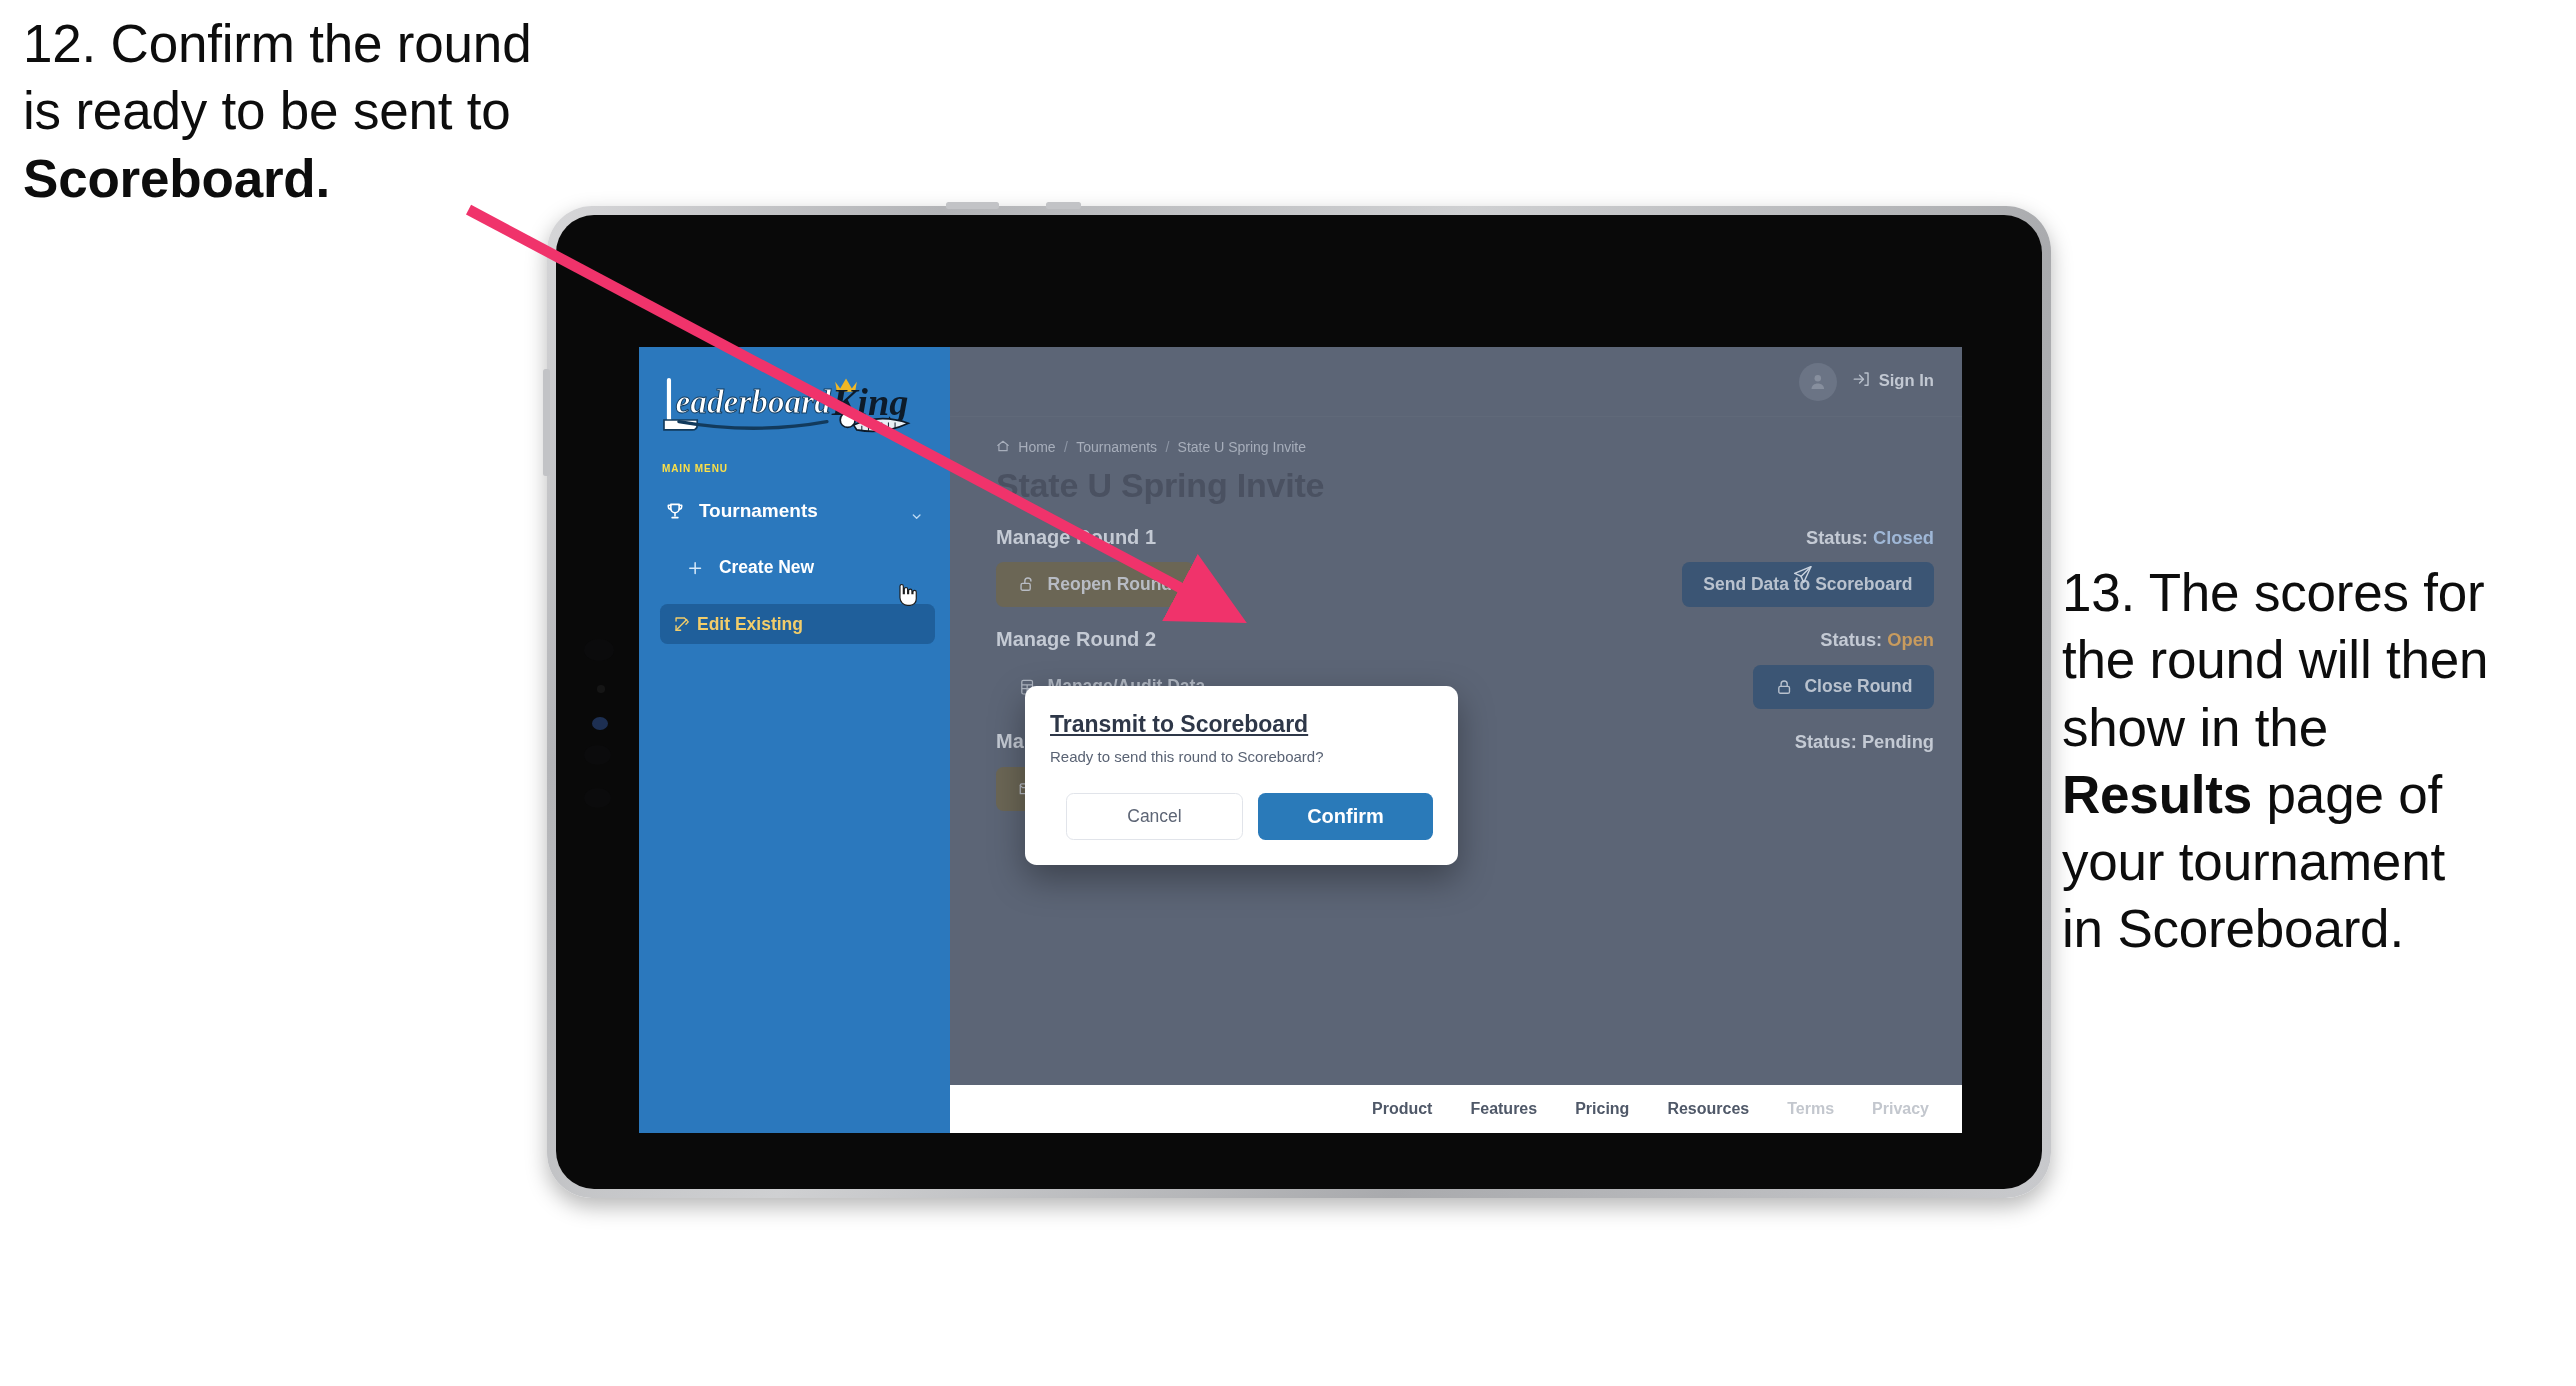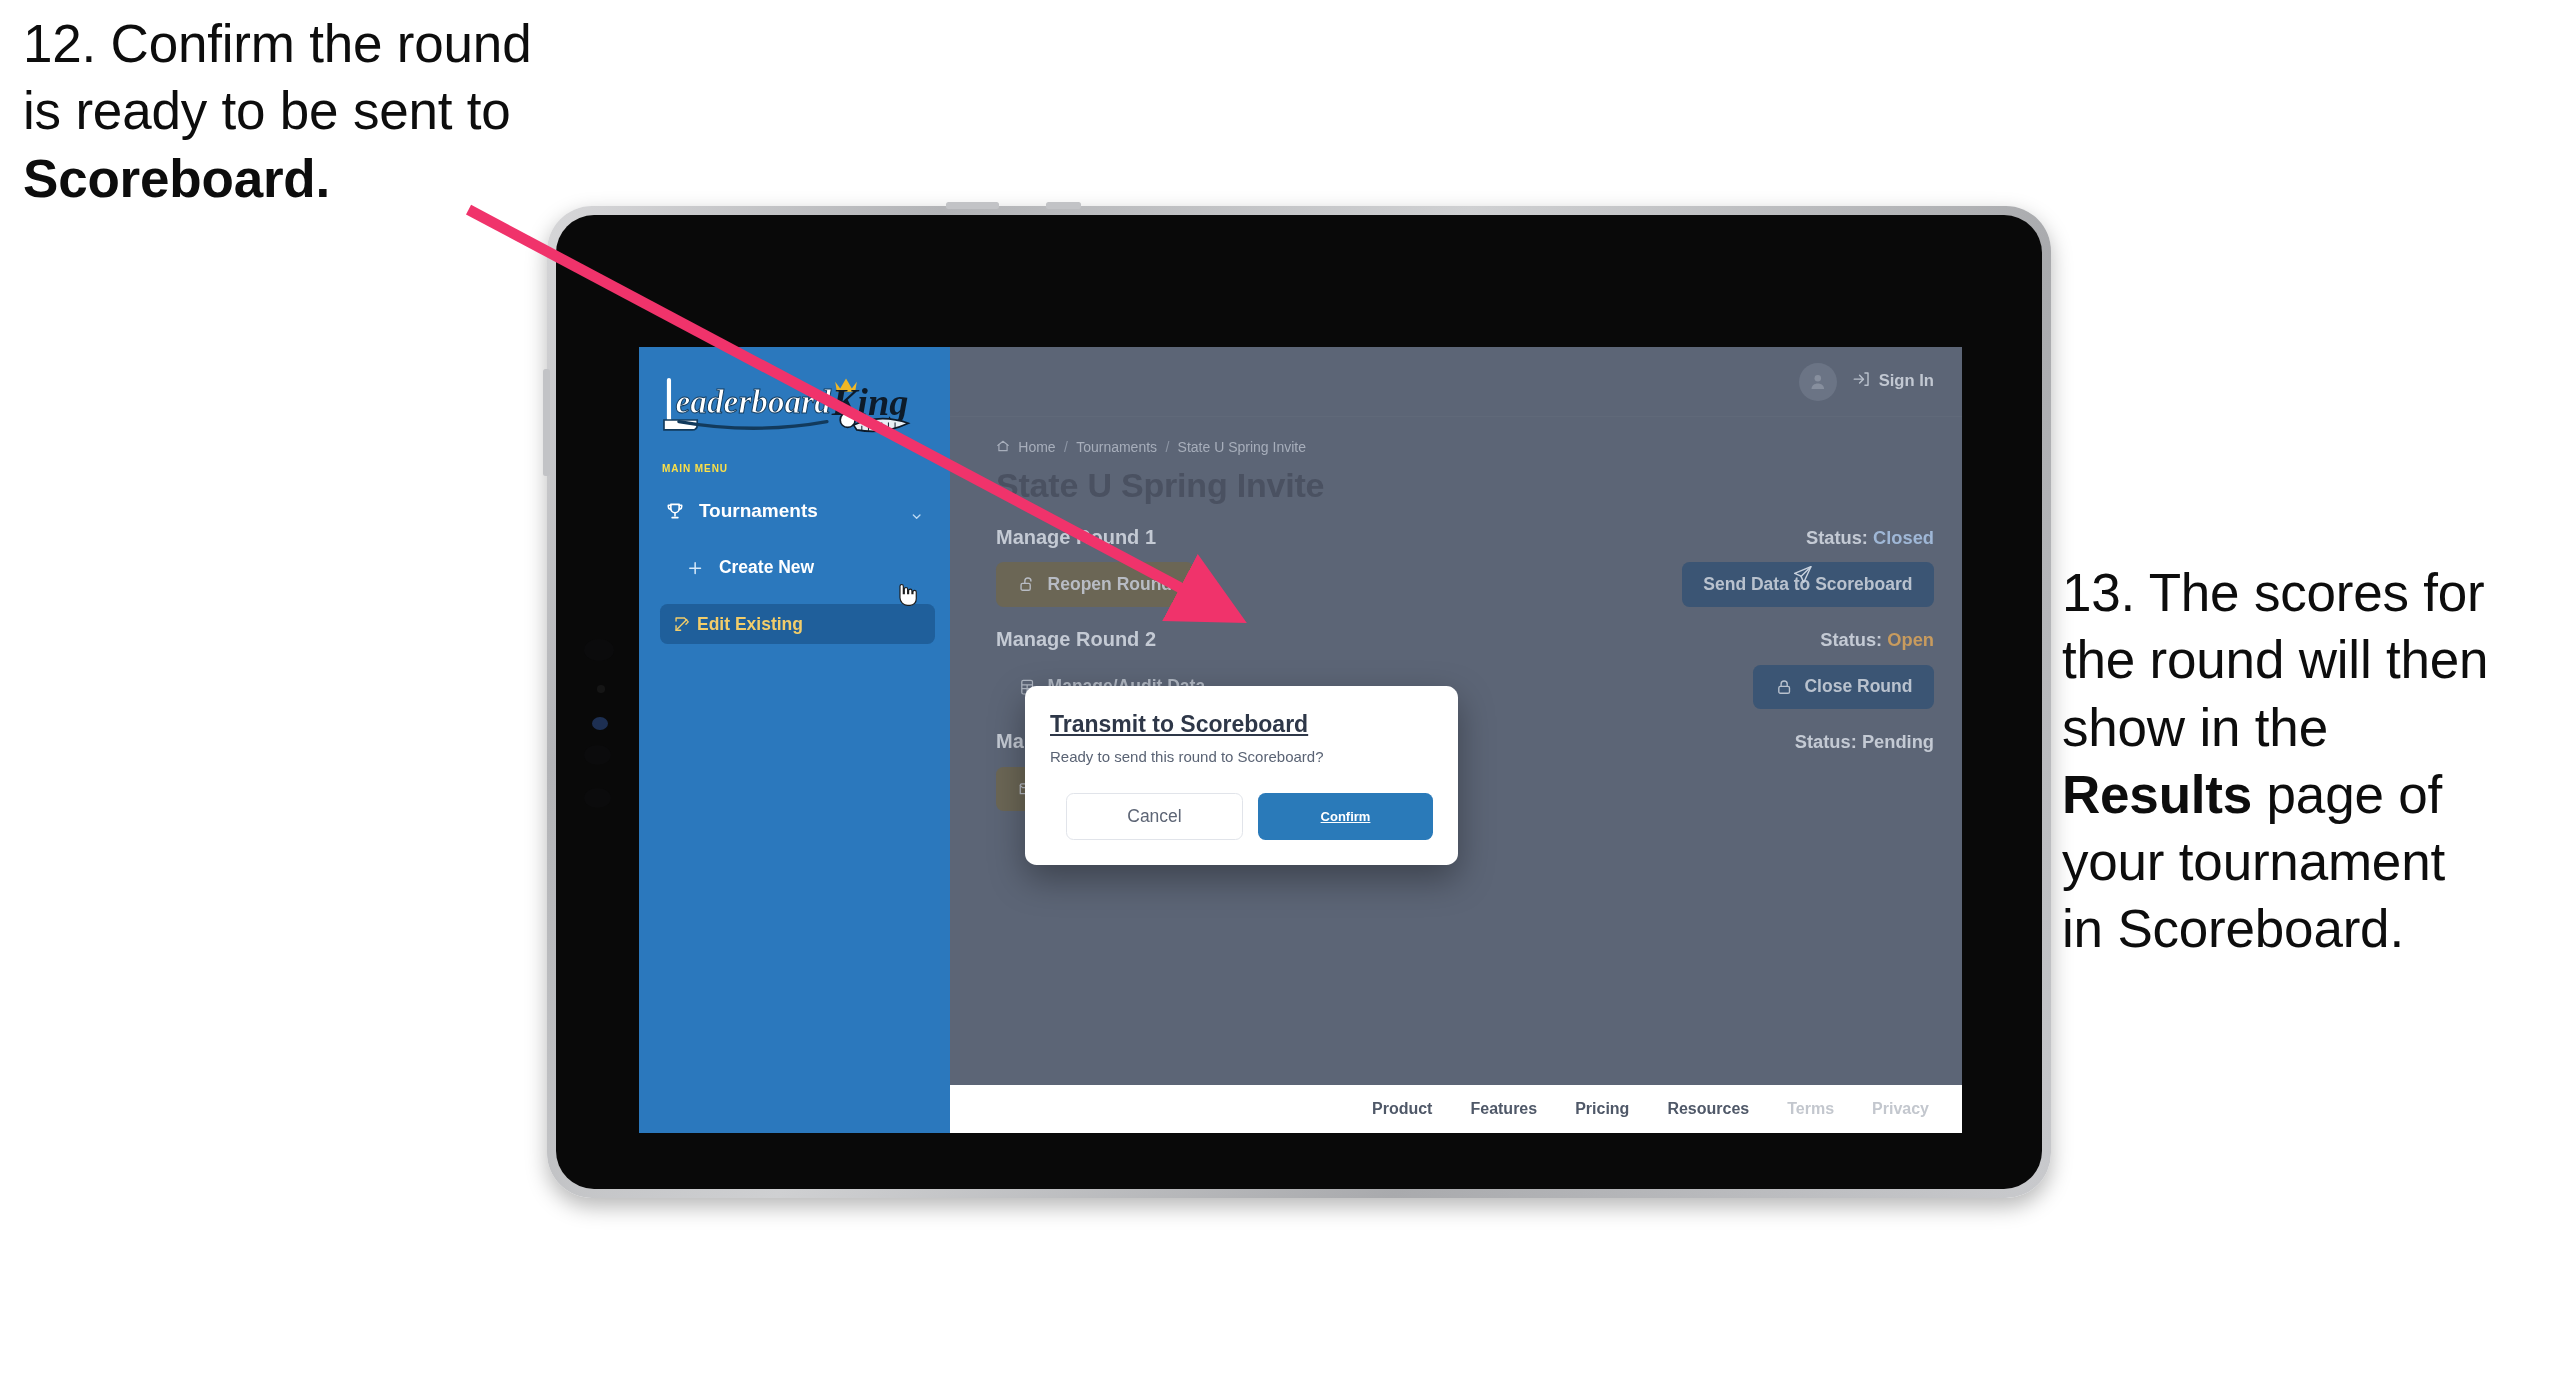--- a/index.html
+++ b/index.html
@@ -112,21 +112,21 @@
   }
   #modal-title { color:#2e3748; font-size: 23px; font-weight: 700; text-decoration: underline; }
   #modal-body  { color:#57607180; color:#5a6374; font-size: 15px; margin-top: 10px; }
   #modal-actions { display:flex; gap: 15px; margin-top: 28px; padding-left: 16px; }
   #modal-cancel {
     flex: 1; height: 47px; border:0.8px solid #e1e4ea; border-radius: 7.5px; background:#fff;
     color:#5d6575; font-size: 17.5px; display:flex; align-items:center; justify-content:center;
   }
   #modal-confirm {
     flex: 1; height: 47px; border-radius: 7.5px; background:#2a7ab9; color:#ffffff;
-    font-size: 13px; font-weight:700; display:flex; align-items:center; justify-content:center;text-decoration:underline;
+    font-size: 20px; font-weight:700; display:flex; align-items:center; justify-content:center;
   }
 </style>
 </head>
 <body>
 
 <div id="root">
 
   <div class="callout" id="callout-left">
     <div>12. Confirm the round</div>
     <div>is ready to be sent to</div>

